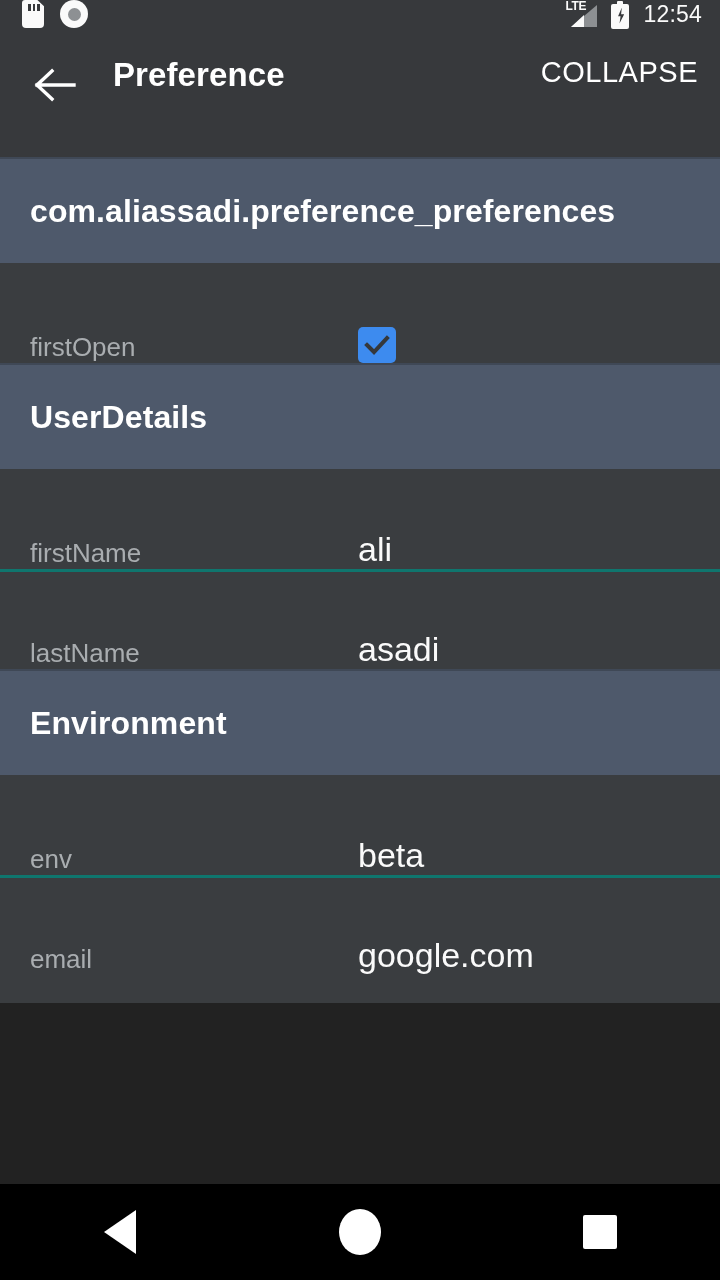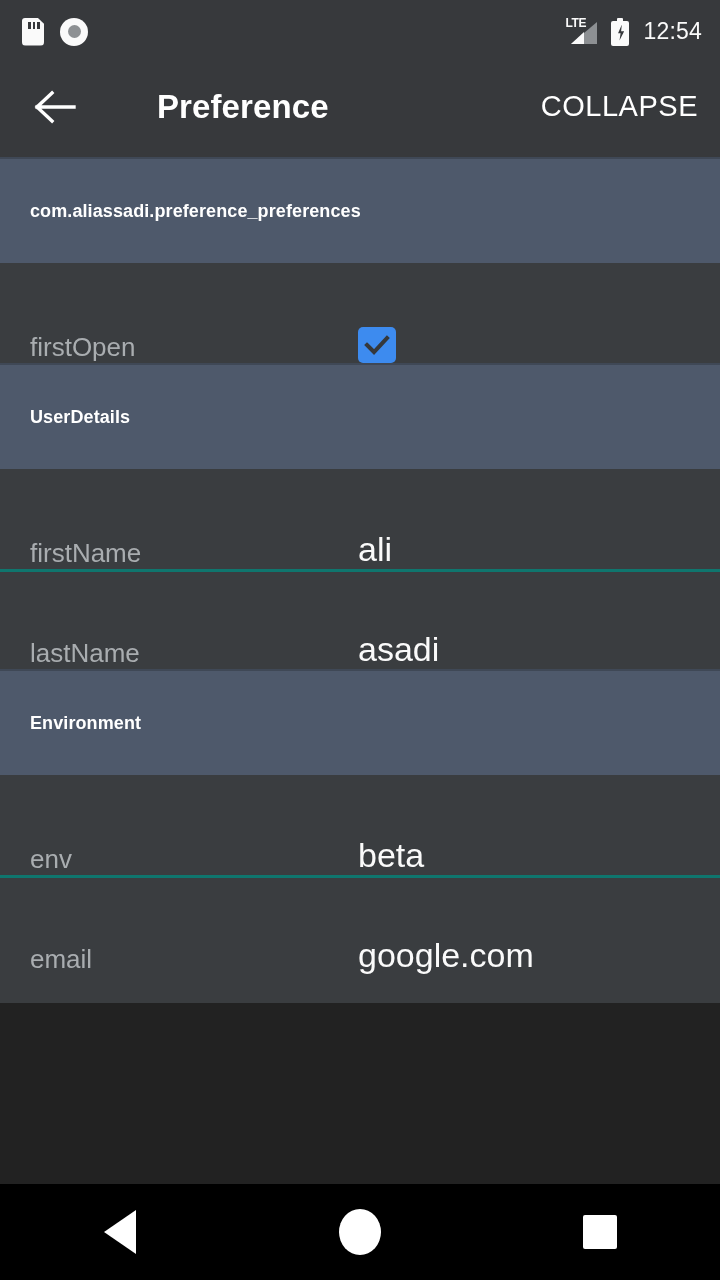--- a/index.html
+++ b/index.html
@@ -13,22 +13,22 @@
     position:relative;
     width:720px; height:1280px;
     background:#222222;
     display:flex; flex-direction:column;
   }
 
   
   .status-bar {
     height:56px;
     background:#37393c;
-    display:flex; align-items:center;
-    padding:7px 18px 0 22px;
+    display:flex; align-items:flex-start;
+    padding:0 18px 0 22px;
     flex:0 0 auto;
   }
   .status-left { display:flex; align-items:center; gap:16px; }
   .status-right { margin-left:auto; display:flex; align-items:center; gap:14px; }
 
   .sd-icon { width:22px; height:28px; position:relative; }
   .sd-icon .body {
     position:absolute; left:0; top:0; width:22px; height:28px;
     background:#fafafa;
     border-radius:3px 3px 4px 4px;
@@ -83,24 +83,23 @@
 
   .clock {
     color:#fafafa; font-size:23px; font-weight:normal;
     letter-spacing:0.2px; line-height:29px;
   }
 
   
   .app-bar {
     height:101px;
     background:#37393c;
-    display:flex; align-items:center;
+    display:flex; align-items:flex-start;
     padding:0 22px 0 26px;
     flex:0 0 auto;
-    gap:44px;
   }
   .back-btn {
     width:58px; height:58px;
     display:flex; align-items:center; justify-content:center;
     cursor:pointer; flex:0 0 auto;
   }
   .back-btn svg { display:block; }
   .app-title {
     color:#ffffff; font-size:33px; font-weight:bold;
     margin-left:29px; letter-spacing:0.1px; white-space:nowrap;
@@ -118,21 +117,21 @@
     overflow:hidden;
   }
   .section-header {
     background:#4e596b;
     height:106px;
     display:flex; align-items:center;
     padding:0 30px;
     border-top:2px solid #3f4856;
   }
   .section-header .title {
-    color:#ffffff; font-size:18px; font-weight:bold;
+    color:#ffffff; font-size:32px; font-weight:bold;
     letter-spacing:0.1px; white-space:nowrap;
   }
   .pref-row {
     background:#3a3d40;
     height:100px;
     display:flex; align-items:flex-end;
     padding:0 30px;
     position:relative;
   }
   .pref-row + .pref-row { border-top:3px solid #0f766e; }

